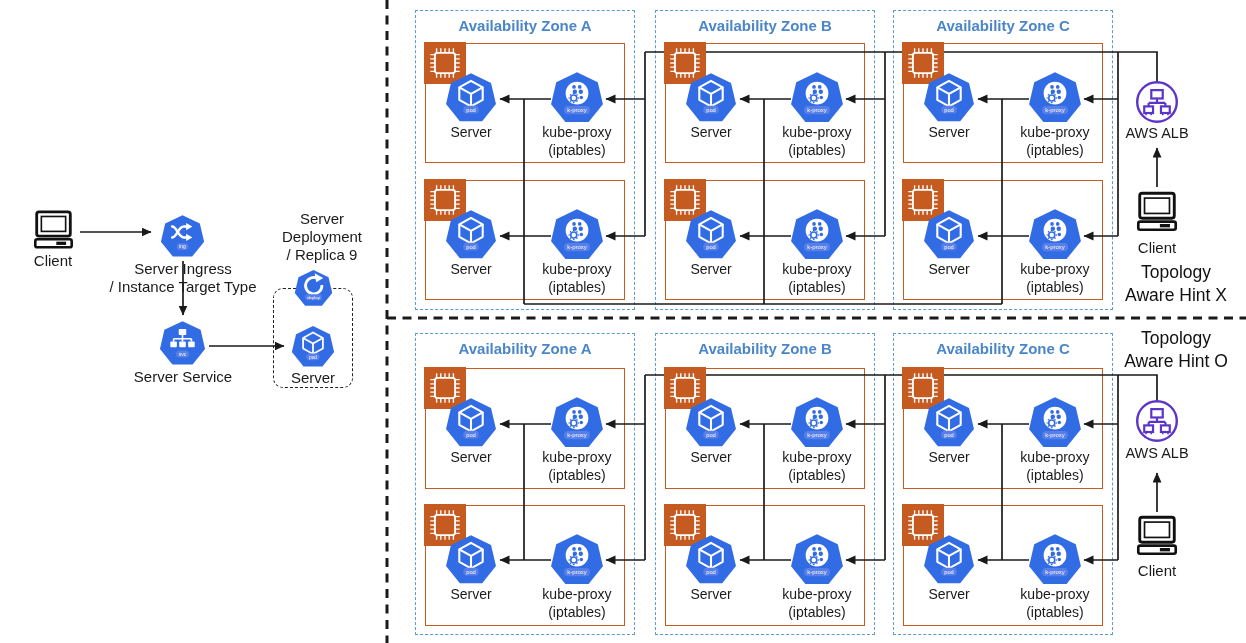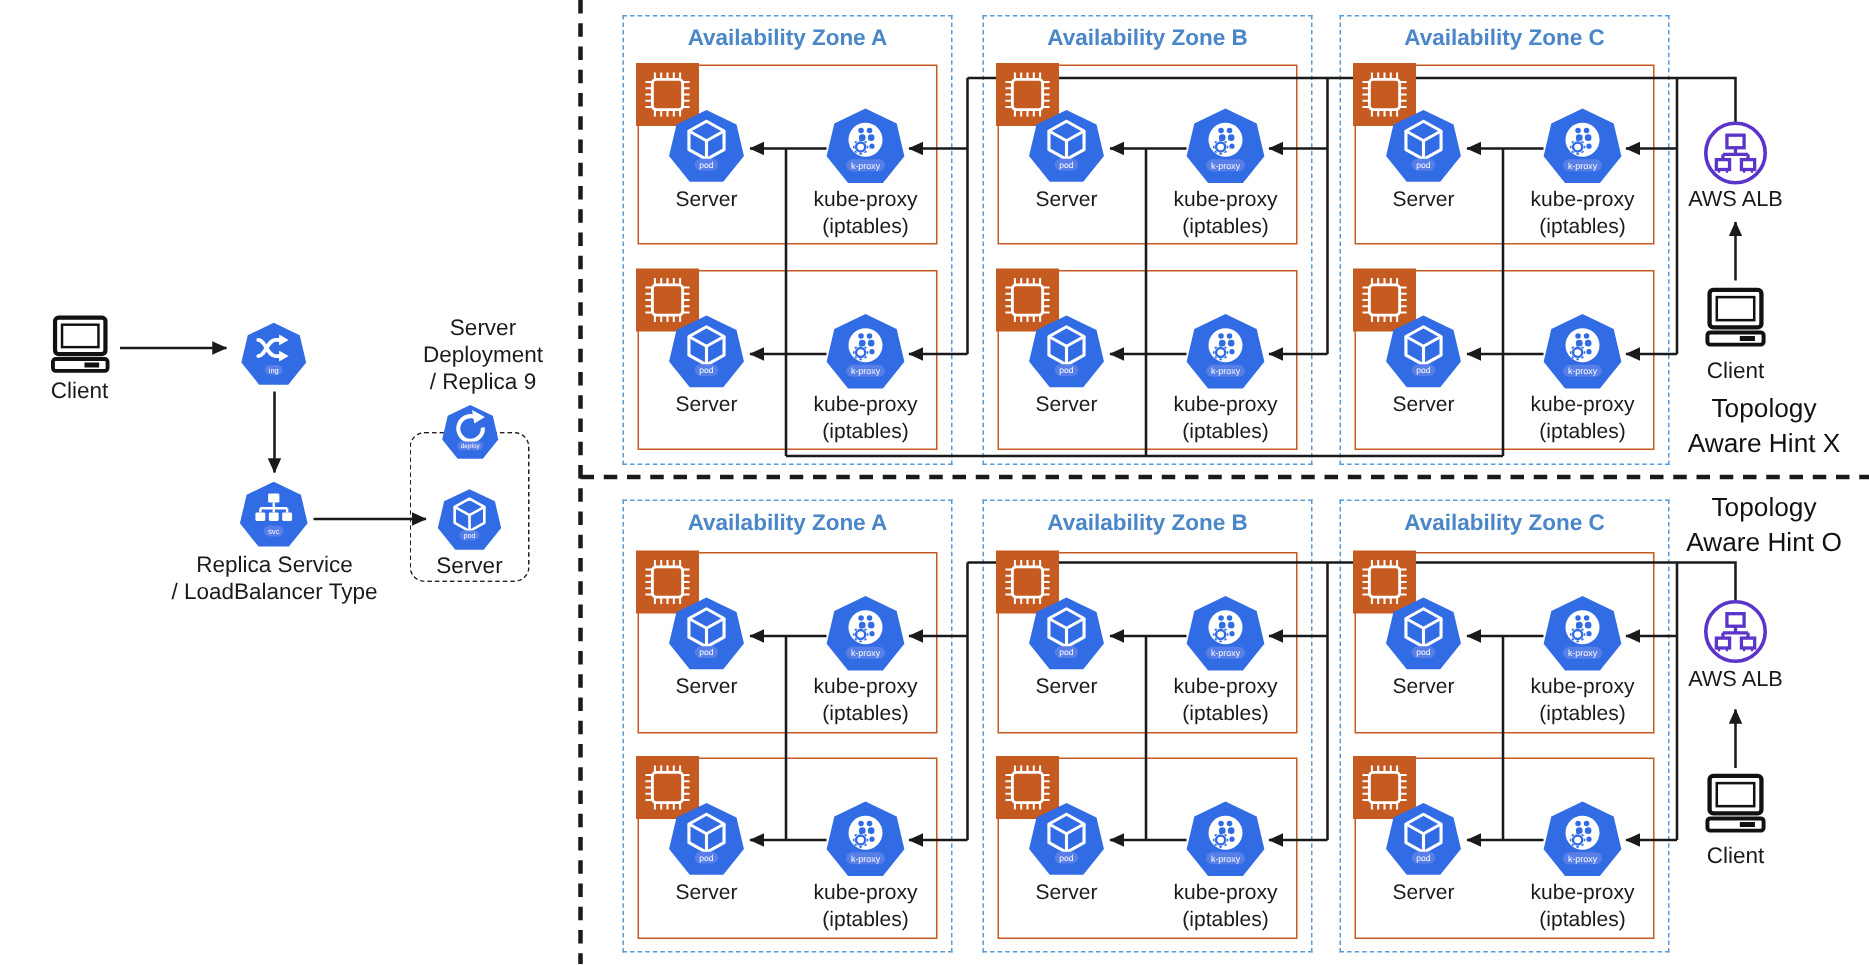--- a/index.html
+++ b/index.html
@@ -121,39 +121,40 @@
           <g stroke="#fff" stroke-width="5.5" fill="none" stroke-linecap="round">
             <path d="M27,52 C38,52 40,28 53,28 L60,28"></path>
             <path d="M27,28 C38,28 40,52 53,52 L60,52"></path>
           </g>
           <path d="M58,20 L72,28 L58,36 Z" fill="#fff"></path>
           <path d="M58,44 L72,52 L58,60 Z" fill="#fff"></path>
           <rect x="37" y="65" width="26" height="15" rx="7.5" fill="#587fe8"></rect>
           <text x="50" y="76.6" font-size="11" fill="#fff" text-anchor="middle" font-family="Liberation Sans,sans-serif">ing</text>
         </svg>
       </div>
+    <div class="lbl lbl15" style="left:93px;top:260px;width:180px">Server Ingress</div>
+    <div class="lbl lbl15" style="left:88px;top:278px;width:190px">/ Instance Target Type</div>
 
     <div class="icon" style="left:159px;top:320px;width:47px;height:47px">
         <svg viewBox="0 0 100 100">
           <polygon points="50,2.5 88.5,21 98,61.5 71.5,94.5 28.5,94.5 2,61.5 11.5,21" fill="#326ce5"></polygon>
           <g fill="#fff">
             <rect x="42" y="19" width="16" height="13" rx="2"></rect>
             <rect x="24" y="46" width="14" height="12" rx="2"></rect>
             <rect x="43" y="46" width="14" height="12" rx="2"></rect>
             <rect x="62" y="46" width="14" height="12" rx="2"></rect>
           </g>
           <g stroke="#fff" stroke-width="3.4" fill="none">
             <path d="M50,32 V40 M31,40 H69 M31,40 V46 M50,40 V46 M69,40 V46"></path>
           </g>
           <rect x="36" y="65" width="28" height="15" rx="7.5" fill="#587fe8"></rect>
           <text x="50" y="76.6" font-size="11" fill="#fff" text-anchor="middle" font-family="Liberation Sans,sans-serif">svc</text>
         </svg>
       </div>
-    <div class="lbl lbl15" style="left:103px;top:368px;width:160px">Replica Service</div>
-    <div class="lbl lbl15" style="left:88px;top:386px;width:190px">/ LoadBalancer Type</div>
+    <div class="lbl lbl15" style="left:103px;top:368px;width:160px">Server Service</div>
 
     <div class="lbl lbl15" style="left:252px;top:210px;width:140px">Server</div>
     <div class="lbl lbl15" style="left:252px;top:228px;width:140px">Deployment</div>
     <div class="lbl lbl15" style="left:252px;top:246px;width:140px">/ Replica 9</div>
 
     <div class="icon" style="left:294px;top:269px;width:39px;height:39px">
         <svg viewBox="0 0 100 100">
           <polygon points="50,2.5 88.5,21 98,61.5 71.5,94.5 28.5,94.5 2,61.5 11.5,21" fill="#326ce5"></polygon>
           <g stroke="#fff" stroke-width="7" fill="none">
             <path d="M61,24.5 A21,21 0 1 0 71.5,41"></path>

